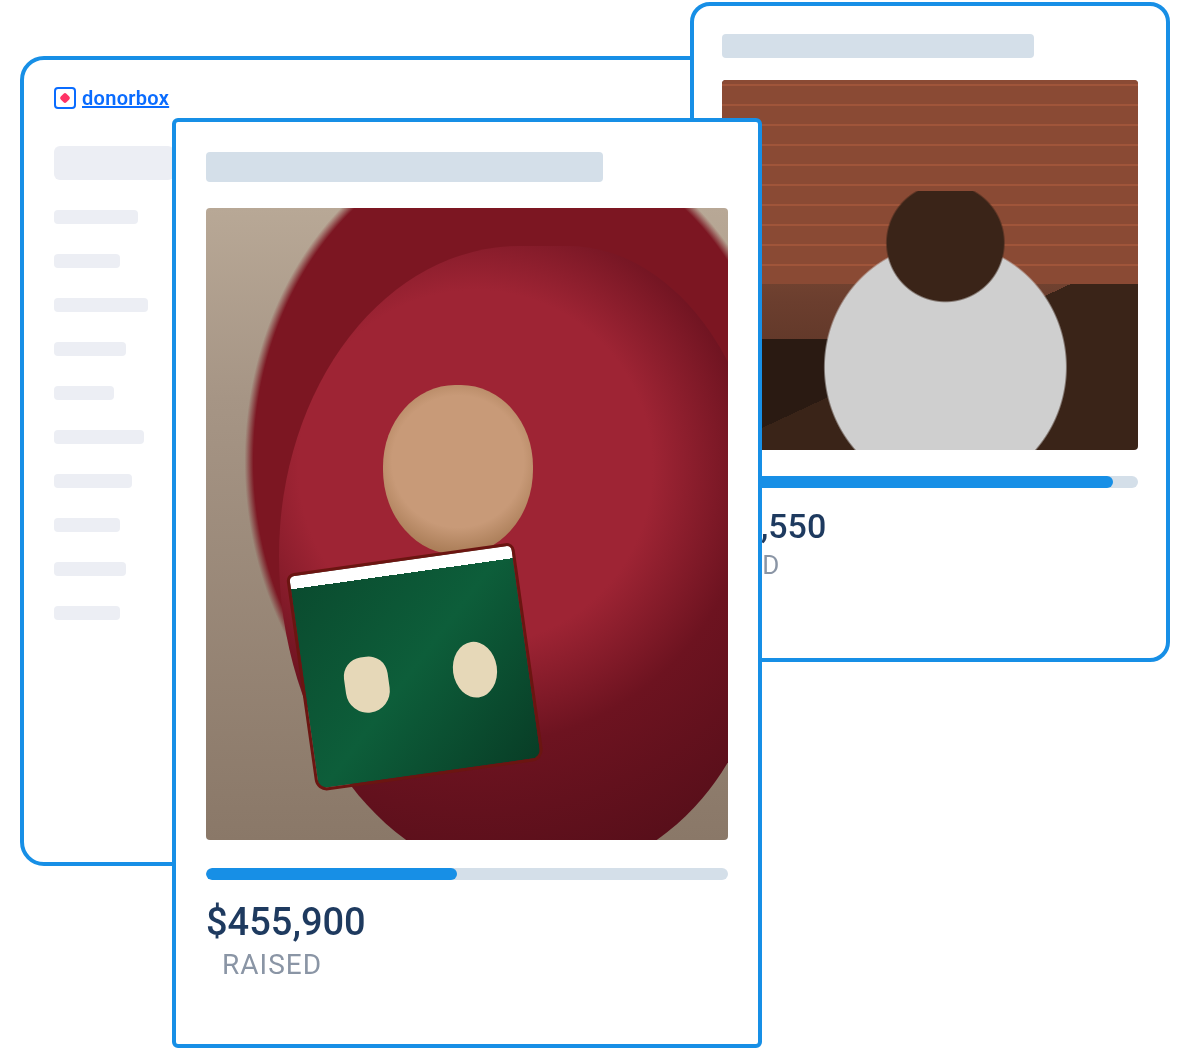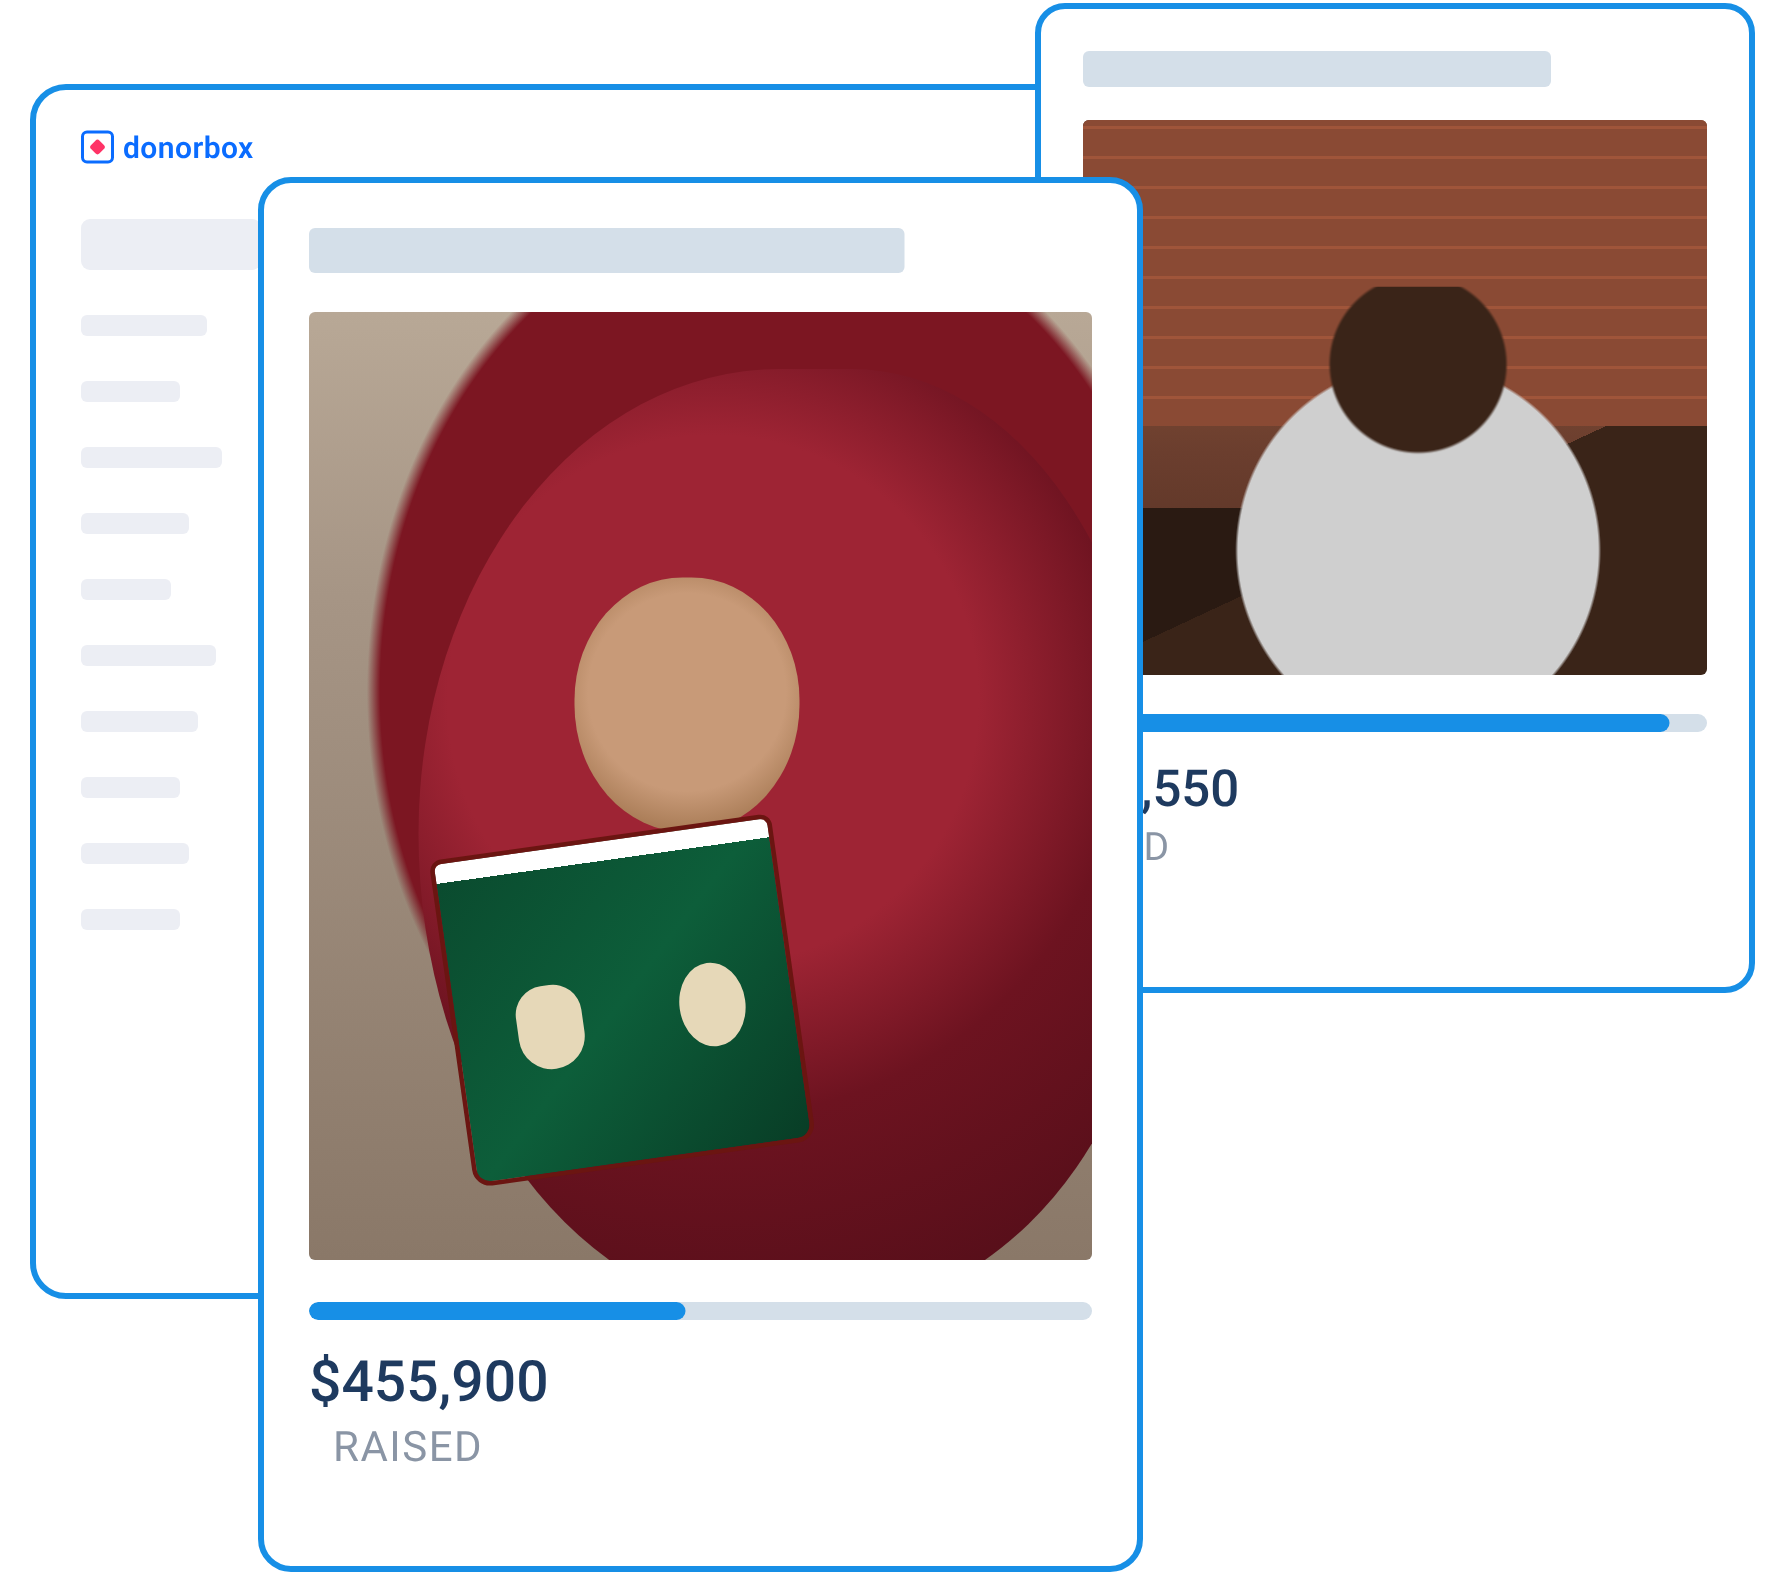--- a/index.html
+++ b/index.html
@@ -47,20 +47,21 @@
     width: 8px; height: 8px;
     background: #ff3366;
     transform: rotate(45deg);
     border-radius: 2px;
   }
   .logo-text {
     color: #0a6cff;
     font-weight: 600;
     font-size: 20px;
     letter-spacing: 0.3px;
+    text-decoration: underline;
   }
   .dashboard-layout {
     display: flex;
     gap: 30px;
   }
   .sidebar {
     width: 120px;
     display: flex;
     flex-direction: column;
     gap: 12px;
@@ -176,21 +177,21 @@
 
   
   .campaign-card.front {
     position: absolute;
     top: 118px;
     left: 172px;
     width: 590px;
     height: 930px;
     background: #fff;
     border: 4px solid #178FE6;
-    border-radius: 22px;
+    border-radius: 6px;
     padding: 30px;
     z-index: 5;
   }
   .campaign-card.front .title-skel {
     height: 30px;
     width: 76%;
     background: #d4dfe9;
     border-radius: 4px;
     margin-bottom: 26px;
   }

